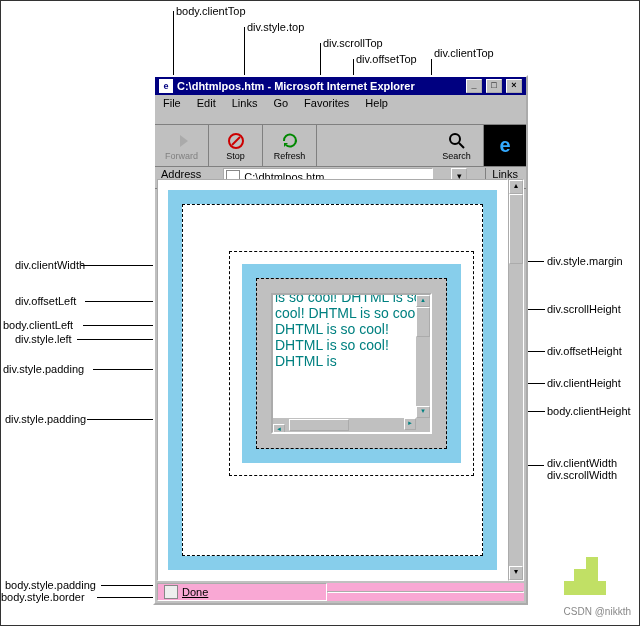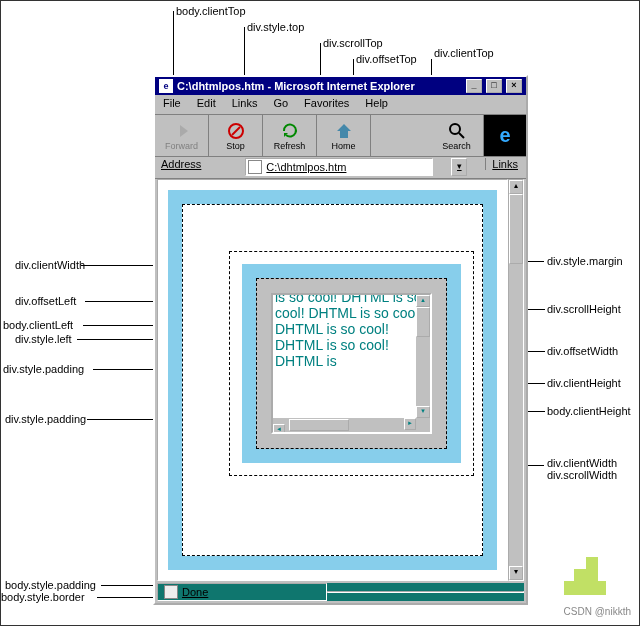--- a/index.html
+++ b/index.html
@@ -5,41 +5,41 @@
 * { box-sizing: border-box; margin: 0; padding: 0; }
 body { font-family: "MS Sans Serif", Geneva, sans-serif; font-size: 11px; background: #fff; width: 640px; height: 626px; position: relative; overflow: hidden; border: 1px solid #333; }
 .label { position: absolute; font-size: 11px; color: #000; white-space: nowrap; }
 .leader { position: absolute; background: #000; }
 .h { height: 1px; } .v { width: 1px; }
 .win { position: absolute; left: 152px; top: 74px; width: 375px; height: 530px; background: #c0c0c0; border: 2px outset #fff; }
 .titlebar { background: #000080; color: #fff; font-weight: bold; padding: 2px 4px; display: flex; align-items: center; gap: 4px; height: 18px; }
 .titlebar .icn { width: 14px; height: 14px; background: #fff; color: #000080; font-size: 9px; text-align: center; line-height: 14px; }
 .titlebar .spacer { flex: 1; }
 .titlebar .tb-btn { width: 16px; height: 14px; background: #c0c0c0; border: 1px outset #fff; font-size: 9px; text-align: center; line-height: 11px; color: #000; }
-.menubar { background: #c0c0c0; display: flex; height: 20px; border-bottom: 1px solid #808080; }
+.menubar { background: #c0c0c0; display: flex; height: 30px; border-bottom: 1px solid #808080; }
 .menubar .m { padding: 2px 8px; font-size: 11px; }
 .toolbar { display: flex; height: 42px; border-bottom: 1px solid #808080; }
 .toolbar .tbtn { width: 54px; display: flex; flex-direction: column; align-items: center; justify-content: center; font-size: 9px; border-right: 1px solid #808080; }
 .toolbar .tbtn svg { width: 20px; height: 20px; }
 .toolbar .tbtn.disabled { color: #808080; }
 .toolbar .spacer2 { flex: 1; }
 .toolbar .elogo { width: 42px; background: #000; display: flex; align-items: center; justify-content: center; color: #3af; font-size: 20px; font-weight: bold; }
 .addrbar { display: flex; height: 22px; align-items: flex-start; border-bottom: 1px solid #808080; padding: 1px 2px; gap: 18px; text-decoration: underline; }
 .addrbar .albl { font-size: 11px; padding: 0 4px; }
-.addrbar .abox { flex: 1; display: flex; background: #fff; border: 1px inset #fff; height: 18px; align-items: center; padding: 0 2px; gap: 4px; margin-left: 22px; }
+.addrbar .abox { flex: 1; display: flex; background: #fff; border: 1px inset #fff; height: 18px; align-items: center; padding: 0 2px; gap: 4px; }
 .addrbar .abox .aicn { width: 14px; height: 14px; background: #fff; border: 1px solid #888; }
 .addrbar .abox span { font-size: 11px; }
 .addrbar .dd { width: 16px; height: 18px; background: #c0c0c0; border: 1px outset #fff; text-align: center; font-size: 9px; line-height: 14px; }
 .addrbar .links { font-size: 11px; padding: 0 6px; border-left: 1px solid #808080; }
 .viewport { position: absolute; left: 2px; top: 102px; right: 18px; bottom: 22px; background: #fff; border: 1px inset #fff; overflow: hidden; }
 .vscroll { position: absolute; right: 2px; top: 102px; bottom: 22px; width: 16px; background: #c0c0c0; border: 1px inset #fff; }
 .vscroll .sa { height: 14px; background: #c0c0c0; border: 1px outset #fff; text-align: center; font-size: 8px; }
 .vscroll .thumb { position: absolute; top: 14px; left: 0; right: 0; height: 70px; background: #c0c0c0; border: 1px outset #fff; }
 .vscroll .sa2 { position: absolute; bottom: 0; left: 0; right: 0; height: 14px; background: #c0c0c0; border: 1px outset #fff; text-align: center; font-size: 8px; }
-.statusbar { position: absolute; bottom: 2px; left: 2px; right: 2px; height: 18px; background: #0f766e; display: flex; align-items: center; font-size: 11px; text-decoration: underline; }
+.statusbar { position: absolute; bottom: 2px; left: 2px; right: 2px; height: 18px; background: #f9a8d4; display: flex; align-items: center; font-size: 11px; text-decoration: underline; }
 .statusbar .s1 { border: 1px inset #fff; padding: 1px 6px; display: flex; gap: 4px; align-items: center; width: 170px; }
 .statusbar .s2 { border: 1px inset #fff; flex: 1; }
 .statusbar .s3 { border: 1px inset #fff; padding: 1px 6px; display: flex; gap: 4px; align-items: center; }
 .statusbar .sicn { width: 14px; height: 14px; background: #eee; border: 1px solid #888; }
 .body-border { position: absolute; left: 10px; right: 10px; top: 10px; bottom: 10px; background: #87CEEB; }
 .body-pad { position: absolute; left: 14px; right: 14px; top: 14px; bottom: 14px; background: #fff; border: 1px dashed #000; }
 .div-margin { position: absolute; left: 46px; top: 46px; width: 245px; height: 225px; border: 1px dashed #000; }
 .div-border { position: absolute; left: 12px; top: 12px; right: 12px; bottom: 12px; background: #87CEEB; }
 .div-pad { position: absolute; left: 14px; top: 14px; right: 14px; bottom: 14px; background: #c0c0c0; border: 1px dashed #000; }
 .div-content { position: absolute; left: 14px; top: 14px; right: 14px; bottom: 14px; background: #fff; border: 2px inset #fff; overflow: hidden; font-family: Arial; font-size: 14px; color: #008080; padding: 2px; line-height: 1.15; }
@@ -99,21 +99,21 @@
 
 <div class="label" style="left:4px;top:412px">div.style.padding</div>
 <div class="leader h" style="left:86px;top:418px;width:142px"></div>
 
 <div class="label" style="left:546px;top:254px">div.style.margin</div>
 <div class="leader h" style="left:459px;top:260px;width:84px"></div>
 
 <div class="label" style="left:546px;top:302px">div.scrollHeight</div>
 <div class="leader h" style="left:460px;top:308px;width:84px"></div>
 
-<div class="label" style="left:546px;top:344px">div.offsetWidth</div>
+<div class="label" style="left:546px;top:344px">div.offsetHeight</div>
 <div class="leader h" style="left:476px;top:350px;width:68px"></div>
 
 <div class="label" style="left:546px;top:376px">div.clientHeight</div>
 <div class="leader h" style="left:466px;top:382px;width:78px"></div>
 
 <div class="label" style="left:546px;top:404px">body.clientHeight</div>
 <div class="leader h" style="left:498px;top:410px;width:46px"></div>
 
 <div class="label" style="left:546px;top:456px">div.clientWidth</div>
 <div class="label" style="left:546px;top:468px">div.scrollWidth</div>
@@ -165,26 +165,20 @@
           <line x1="6" y1="14" x2="14" y2="6" stroke="#c00" stroke-width="2"></line>
         </svg>
       <span>Stop</span>
     </div>
     <div class="tbtn">
       <svg viewBox="0 0 20 20">
           <path d="M4 10a6 6 0 1 1 2 4" fill="none" stroke="#080" stroke-width="2"></path>
           <path d="M4 16 L4 12 L8 12 Z" fill="#080"></path>
         </svg>
       <span>Refresh</span>
-    </div>
-    <div class="tbtn">
-      <svg viewBox="0 0 20 20">
-          <path d="M3 10 L10 3 L17 10 L14 10 L14 17 L6 17 L6 10 Z" fill="#48a"></path>
-        </svg>
-      <span>Home</span>
     </div>
     <div class="spacer2"></div>
     <div class="tbtn">
       <svg viewBox="0 0 20 20">
           <circle cx="8" cy="8" r="5" fill="none" stroke="#000" stroke-width="2"></circle>
           <line x1="12" y1="12" x2="17" y2="17" stroke="#000" stroke-width="2"></line>
         </svg>
       <span>Search</span>
     </div>
     <div class="elogo">e</div>

